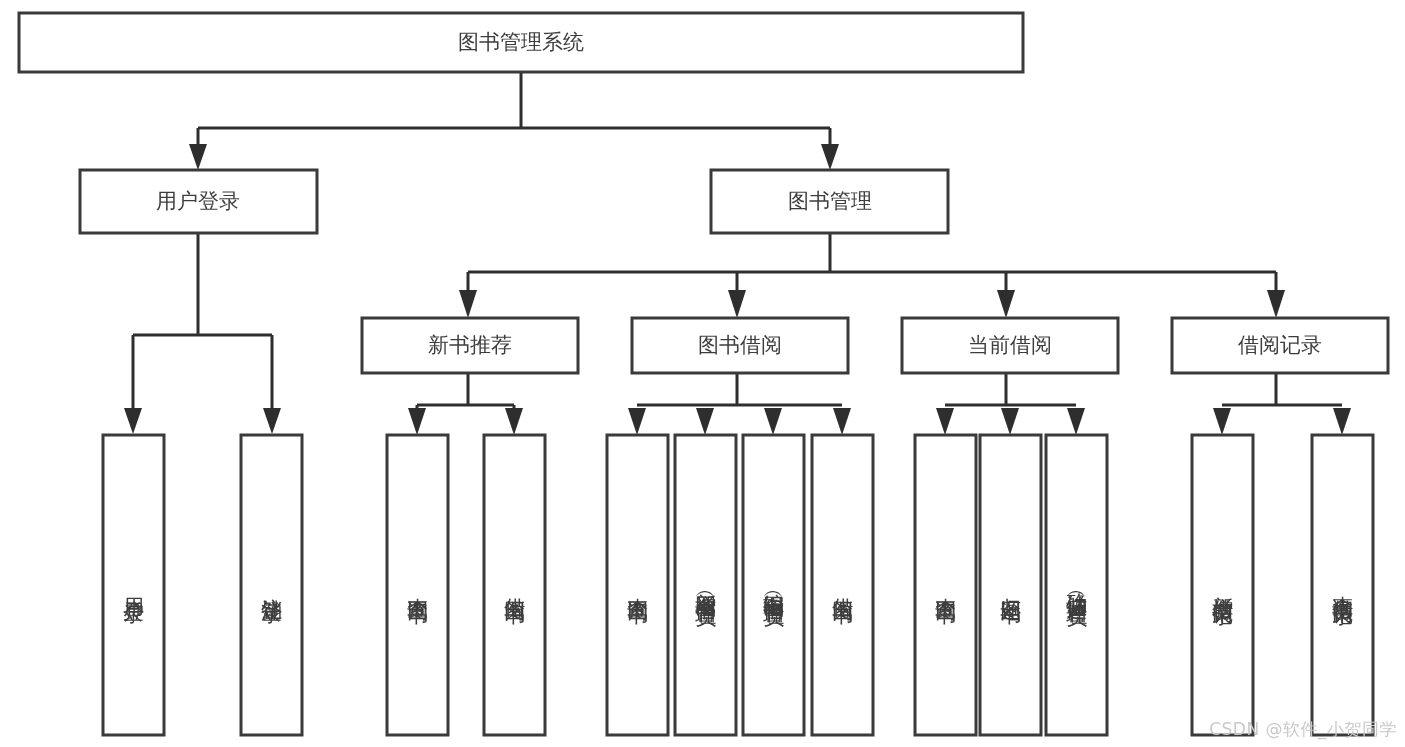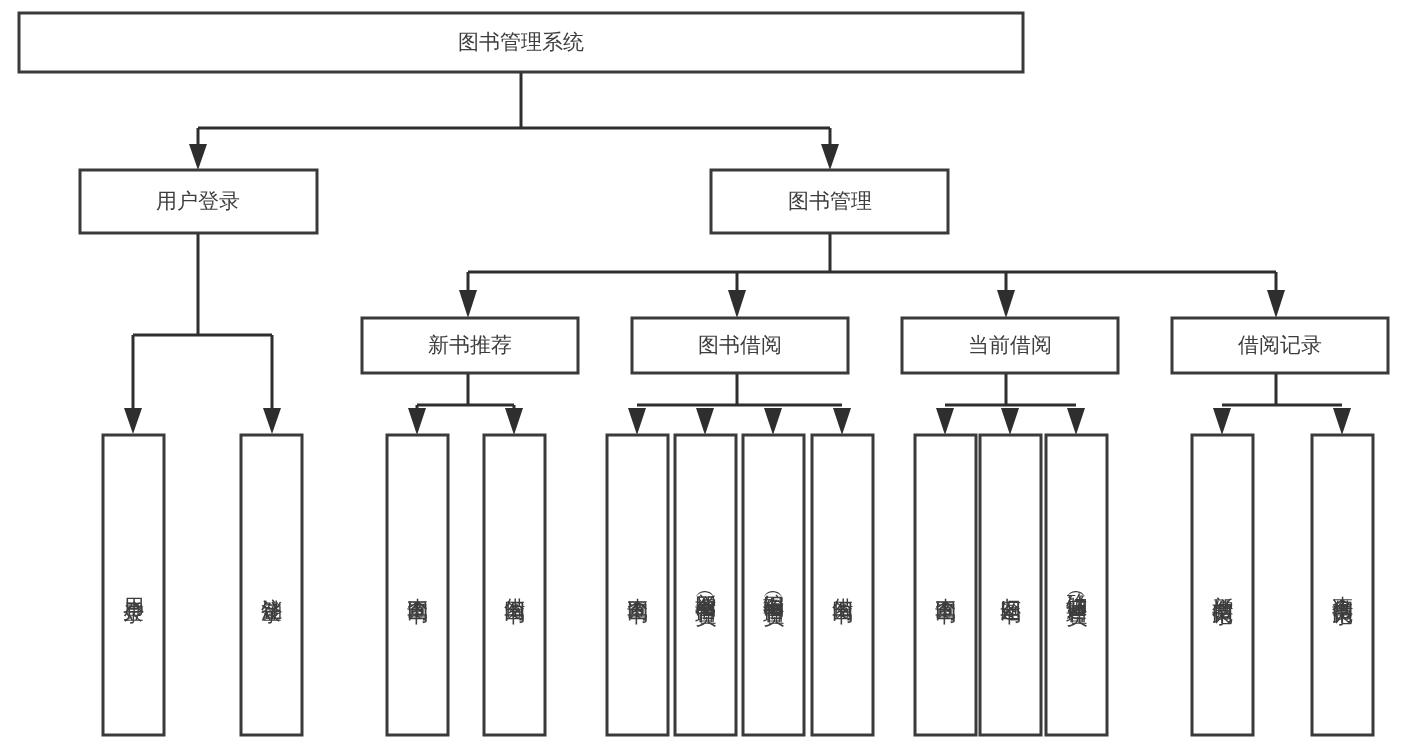--- a/index.html
+++ b/index.html
@@ -190,13 +190,14 @@
   <div class="vlabel" style="left:743px; top:435px; width:61px; height:300px;">编辑图书（管理员）</div>
   <div class="vlabel" style="left:812px; top:435px; width:61px; height:300px;">借阅图书</div>
 
   <div class="vlabel" style="left:915px; top:435px; width:61px; height:300px;">查询图书</div>
   <div class="vlabel" style="left:980px; top:435px; width:61px; height:300px;">归还图书</div>
   <div class="vlabel" style="left:1046px; top:435px; width:61px; height:300px;">确认归还（管理员）</div>
 
   <div class="vlabel" style="left:1192px; top:435px; width:61px; height:300px;">新增借阅记录</div>
   <div class="vlabel" style="left:1312px; top:435px; width:61px; height:300px;">查询借阅记录</div>
 
+  <div id="watermark">CSDN @软件_小贺同学</div>
 </div>
 
 </body></html>

